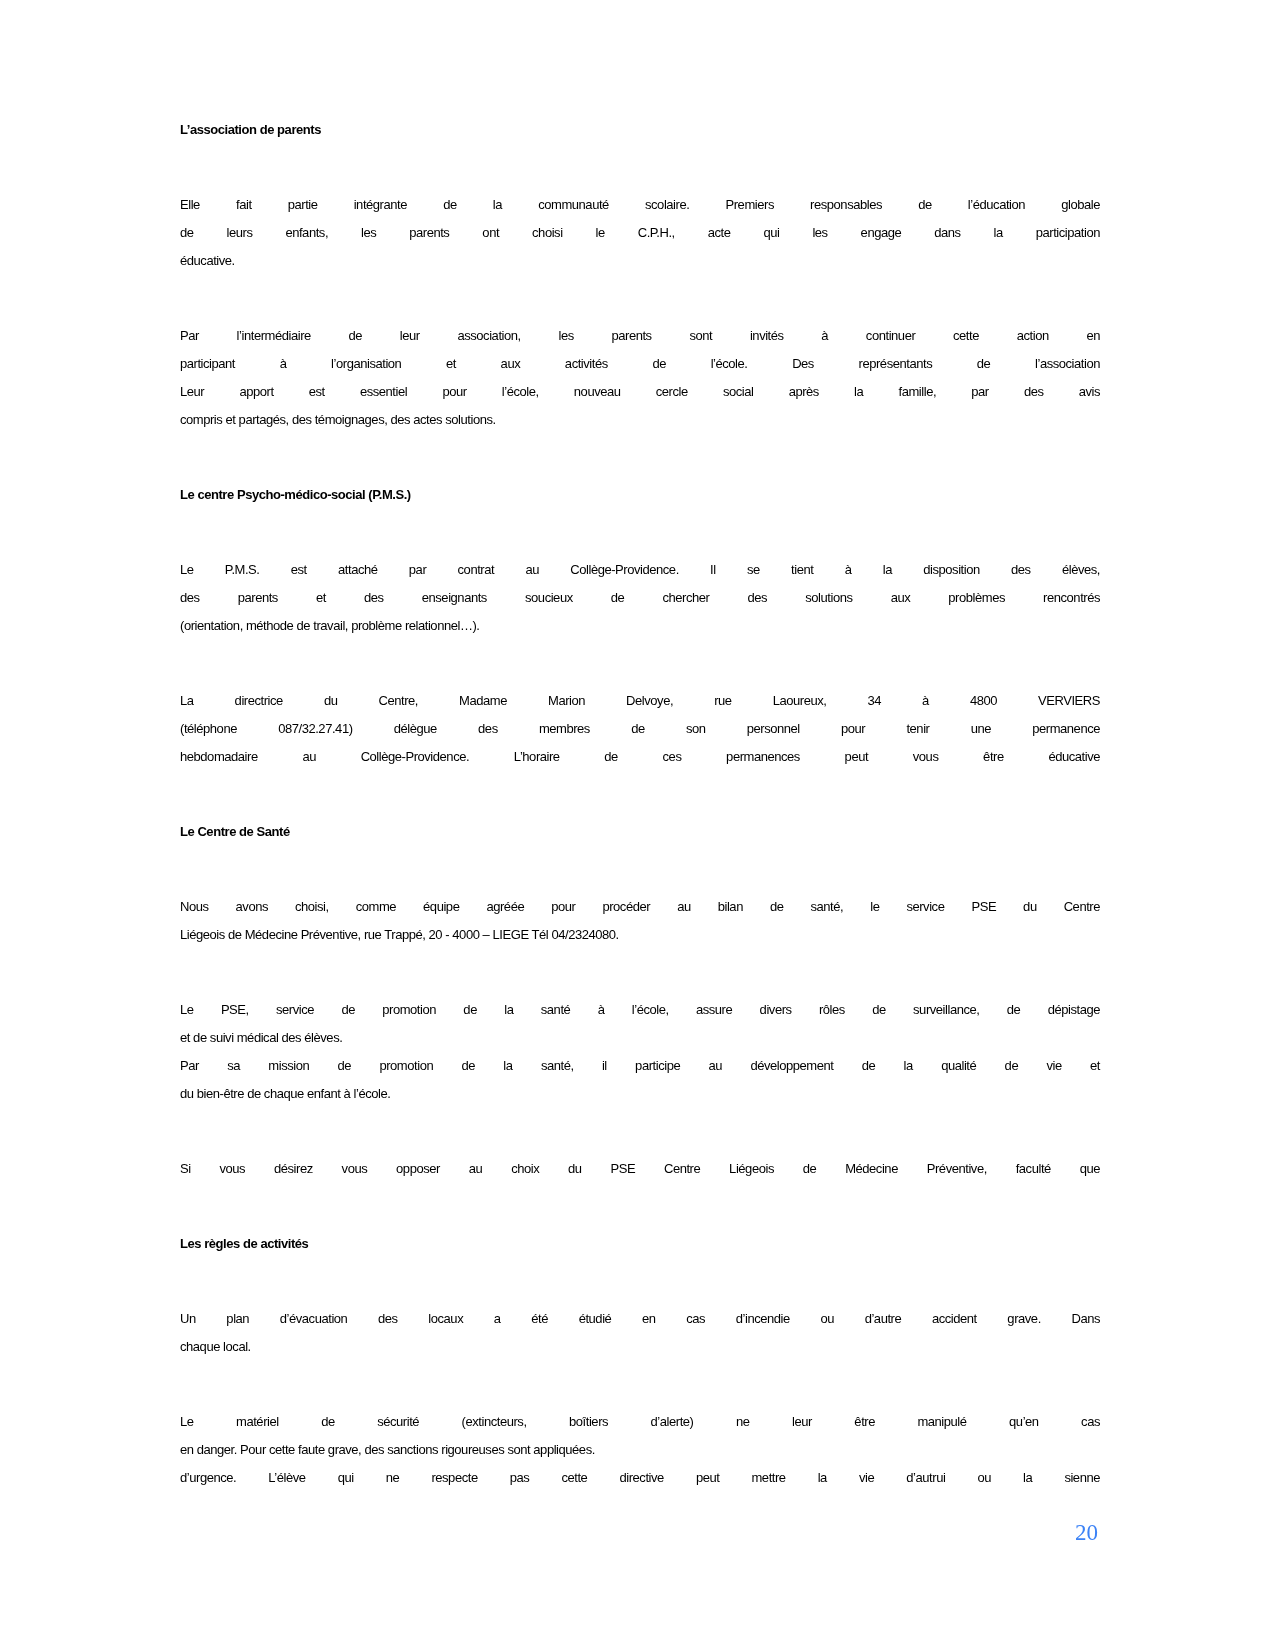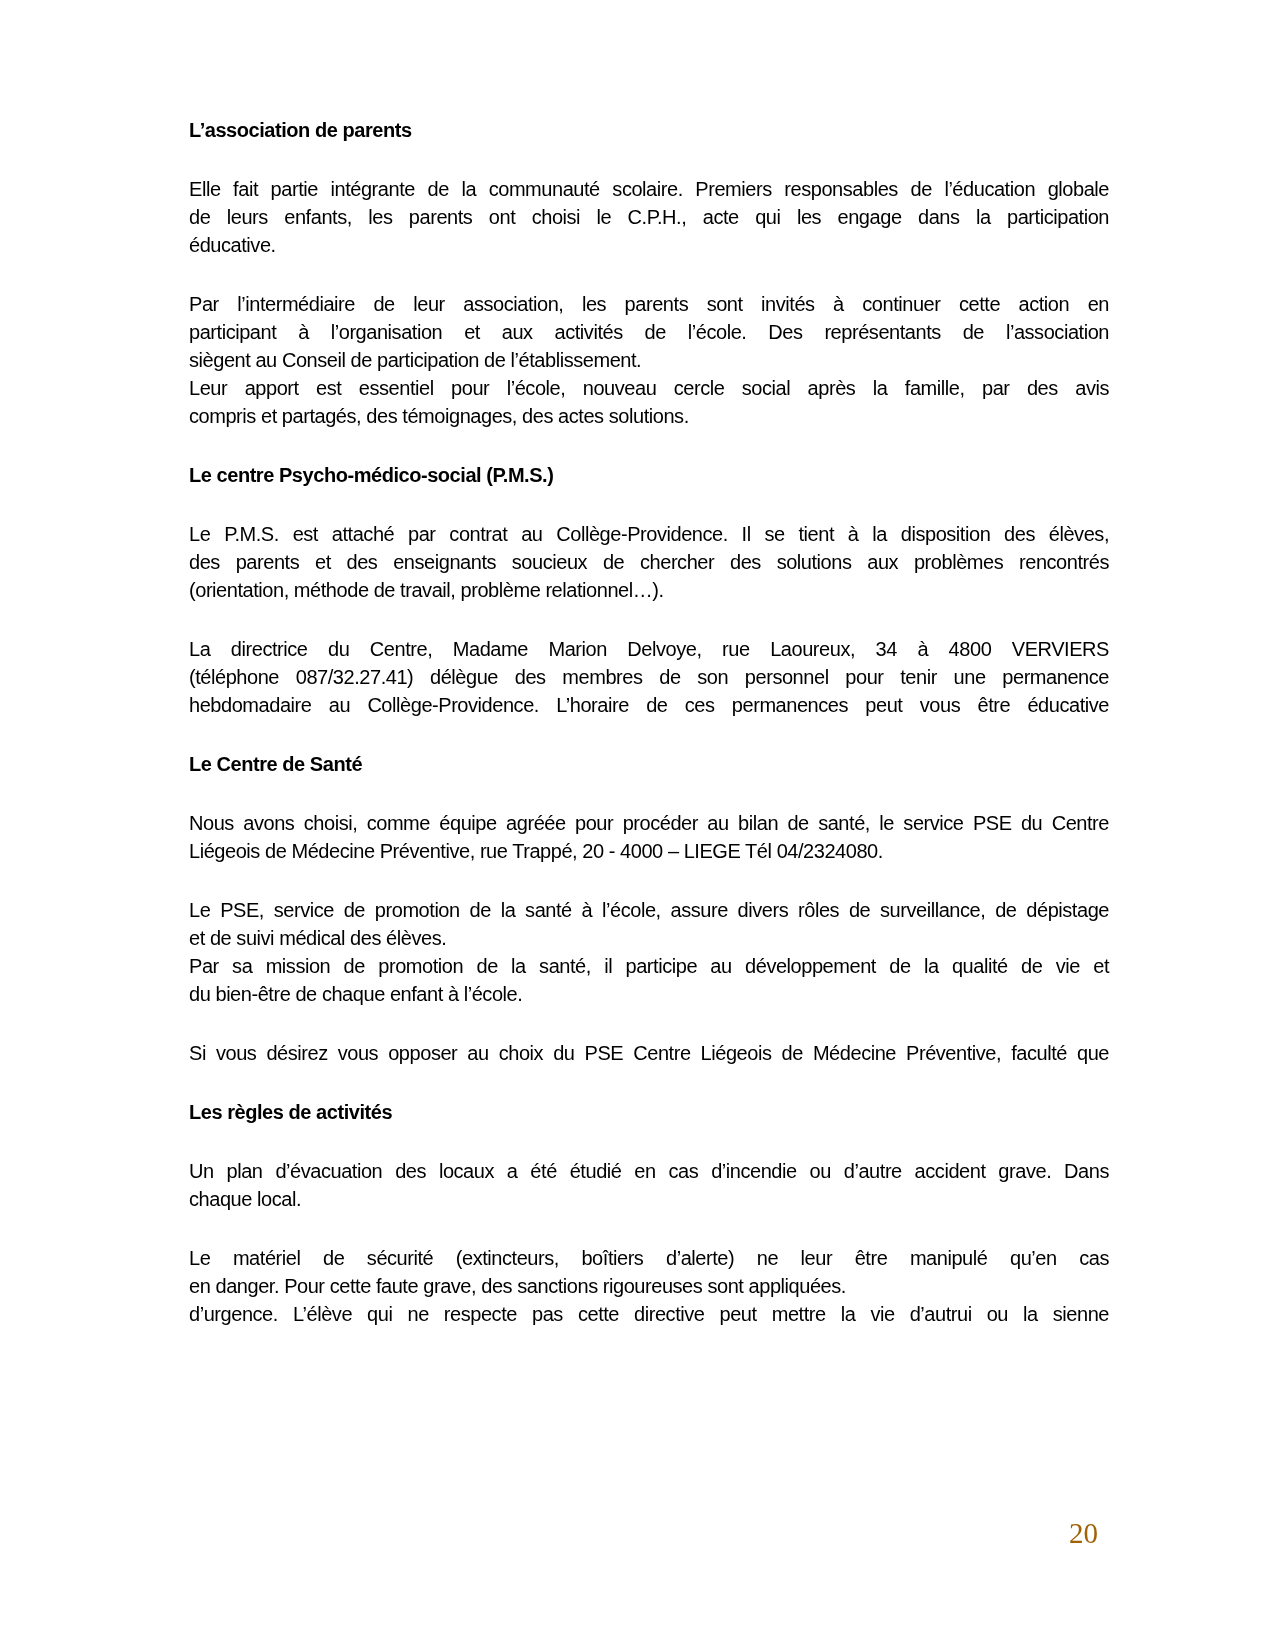--- a/index.html
+++ b/index.html
@@ -12,66 +12,65 @@
     width: 1275px;
     height: 1650px;
     background: #ffffff;
     color: #000000;
     font-family: "Liberation Sans", "DejaVu Sans", sans-serif;
     overflow: hidden;
   }
   .content {
     position: absolute;
     top: 116px;
-    left: 189px;
+    left: 180px;
     width: 920px;
-    font-size: 20px;
+    font-size: 13px;
     line-height: 28px;
     letter-spacing: -0.45px;
   }
   .block + .block {
-    margin-top: 31px;
+    margin-top: 47px;
   }
   .heading {
     font-weight: bold;
   }
   .line {
     text-align: justify;
     text-align-last: justify;
     text-justify: inter-word;
   }
   .line.flush {
     text-align-last: left;
   }
   .page-number {
     position: absolute;
     top: 1516px;
     right: 177px;
     font-family: "Liberation Serif", "DejaVu Serif", serif;
-    font-size: 29px;
+    font-size: 23px;
     line-height: 34px;
     letter-spacing: 0;
-    color: #a16207;
+    color: #3b82f6;
   }
 </style>
 </head>
 <body>
 
 <div class="page">
   <main class="content">
       <div class="block heading">L’association de parents</div>
       <div class="block para">
         <div class="line">Elle fait partie intégrante de la communauté scolaire.  Premiers responsables de l’éducation globale</div>
         <div class="line">de leurs enfants, les parents ont choisi le C.P.H., acte qui les engage dans la participation</div>
         <div class="line flush">éducative.</div>
       </div>
       <div class="block para">
         <div class="line">Par l’intermédiaire de leur association, les parents sont invités à continuer cette action en</div>
         <div class="line">participant à l’organisation et aux activités de l’école.  Des représentants de l’association</div>
-        <div class="line flush">siègent au Conseil de participation de l’établissement.</div>
         <div class="line">Leur apport est essentiel pour l’école, nouveau cercle social après la famille, par des avis</div>
         <div class="line flush">compris et partagés, des témoignages, des actes solutions.</div>
       </div>
       <div class="block heading">Le centre Psycho-médico-social (P.M.S.)</div>
       <div class="block para">
         <div class="line">Le P.M.S.  est attaché  par contrat au Collège-Providence.   Il se tient à la disposition des élèves,</div>
         <div class="line">des parents et des enseignants soucieux de chercher des solutions aux problèmes rencontrés</div>
         <div class="line flush">(orientation, méthode de travail, problème relationnel…).</div>
       </div>
       <div class="block para">

